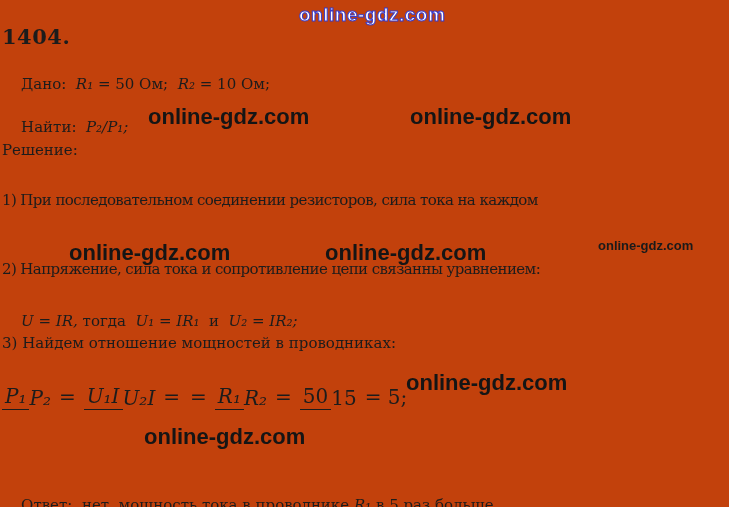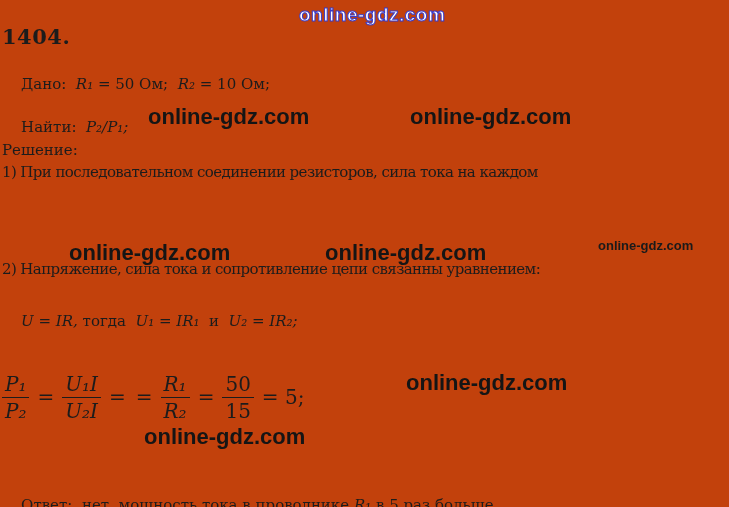--- a/index.html
+++ b/index.html
@@ -48,21 +48,20 @@
     left: 2px;
     top: 366px;
     height: 62px;
     display: flex;
     align-items: center;
     gap: 6px;
     font-size: 20px;
   }
   .frac {
     display: inline-flex;
-    flex-direction: column;
     align-items: center;
     text-align: center;
     line-height: 1.1;
   }
   .frac .num {
     border-bottom: 1.5px solid #1c1c1c;
     padding: 0 3px 2px 3px;
   }
   .frac .den { padding-top: 2px; }
   .frac.italic .num, .frac.italic .den { font-style: italic; }
@@ -83,33 +82,34 @@
   </div>
 
   <div class="line" style="left:2px; top:102px;">
     <span>Найти:  </span><span class="math">P₂/P₁;</span>
   </div>
   <div class="wm" style="left:148px; top:104px;">online-gdz.com</div>
   <div class="wm" style="left:410px; top:104px;">online-gdz.com</div>
 
   <div class="line" style="left:2px; top:142px;">Решение:</div>
 
-  <div class="line tight" style="left:2px; top:164px;">1) При последовательном соединении резисторов, сила тока на каждом</div>
+  <div class="line tight" style="left:2px; top:192px;">1) При последовательном соединении резисторов, сила тока на каждом</div>
 
 
   <div class="wm" style="left:69px; top:240px;">online-gdz.com</div>
   <div class="wm" style="left:325px; top:240px;">online-gdz.com</div>
   <div class="wm wm-small" style="left:598px; top:238px;">online-gdz.com</div>
 
   <div class="line tight" style="left:2px; top:261px;">2) Напряжение, сила тока и сопротивление цепи связанны уравнением:</div>
 
   <div class="line" style="left:2px; top:296px;">
     <span class="math">U = IR,</span><span> тогда  </span><span class="math">U₁ = IR₁</span><span>  и  </span><span class="math">U₂ = IR₂;</span>
   </div>
 
+  <div class="line" style="left:2px; top:335px;">3) Найдем отношение мощностей в проводниках:</div>
 
   <div class="formula">
     <span class="frac italic">
       <span class="num">P₁</span>
       <span class="den">P₂</span>
     </span>
     <span class="eq">=</span>
     <span class="frac italic">
       <span class="num">U₁I</span>
       <span class="den">U₂I</span>

